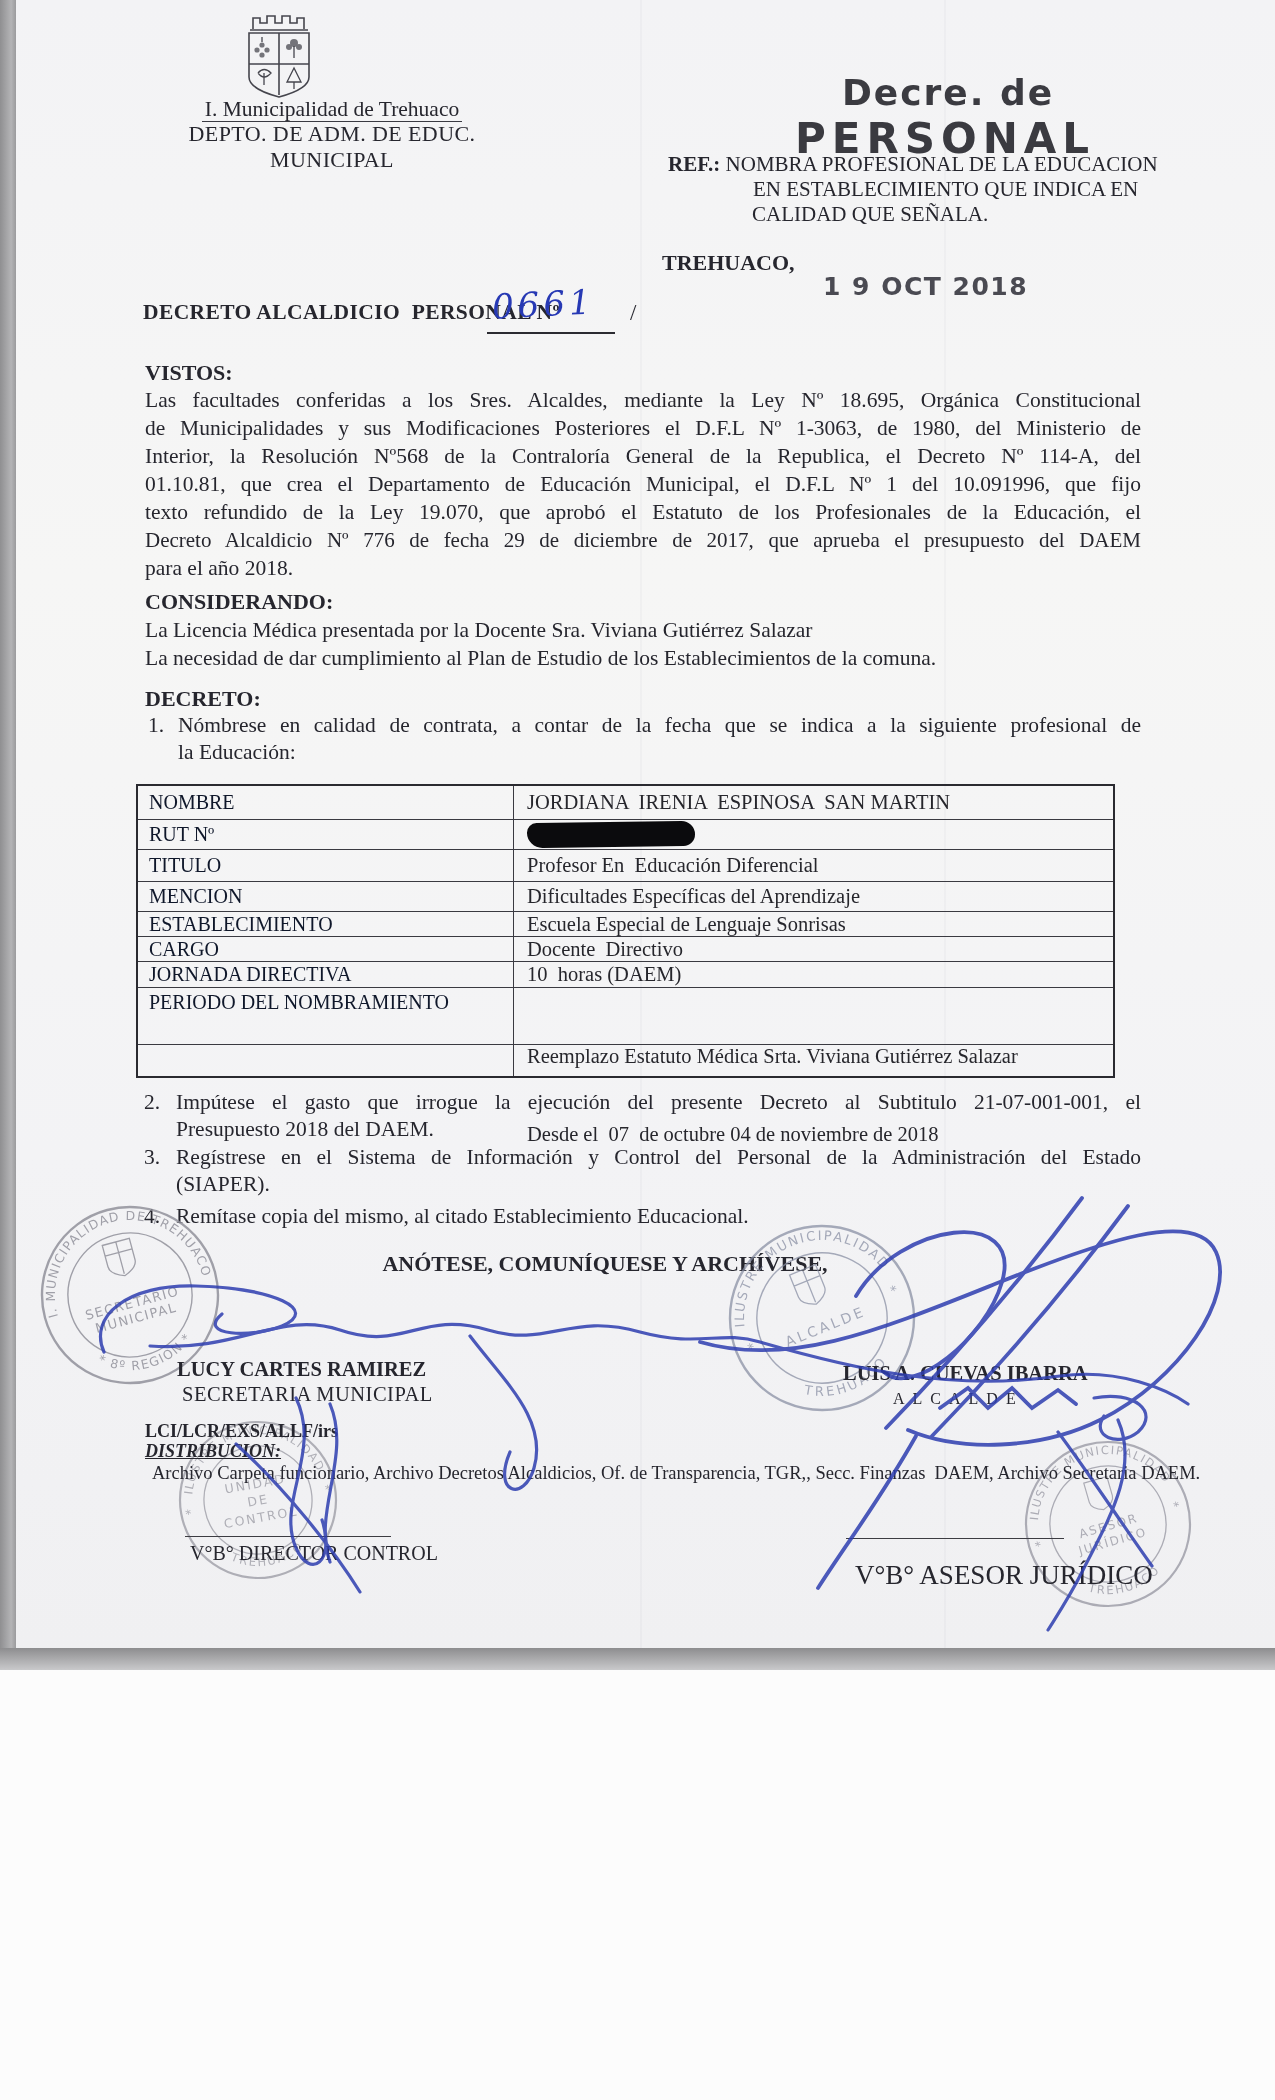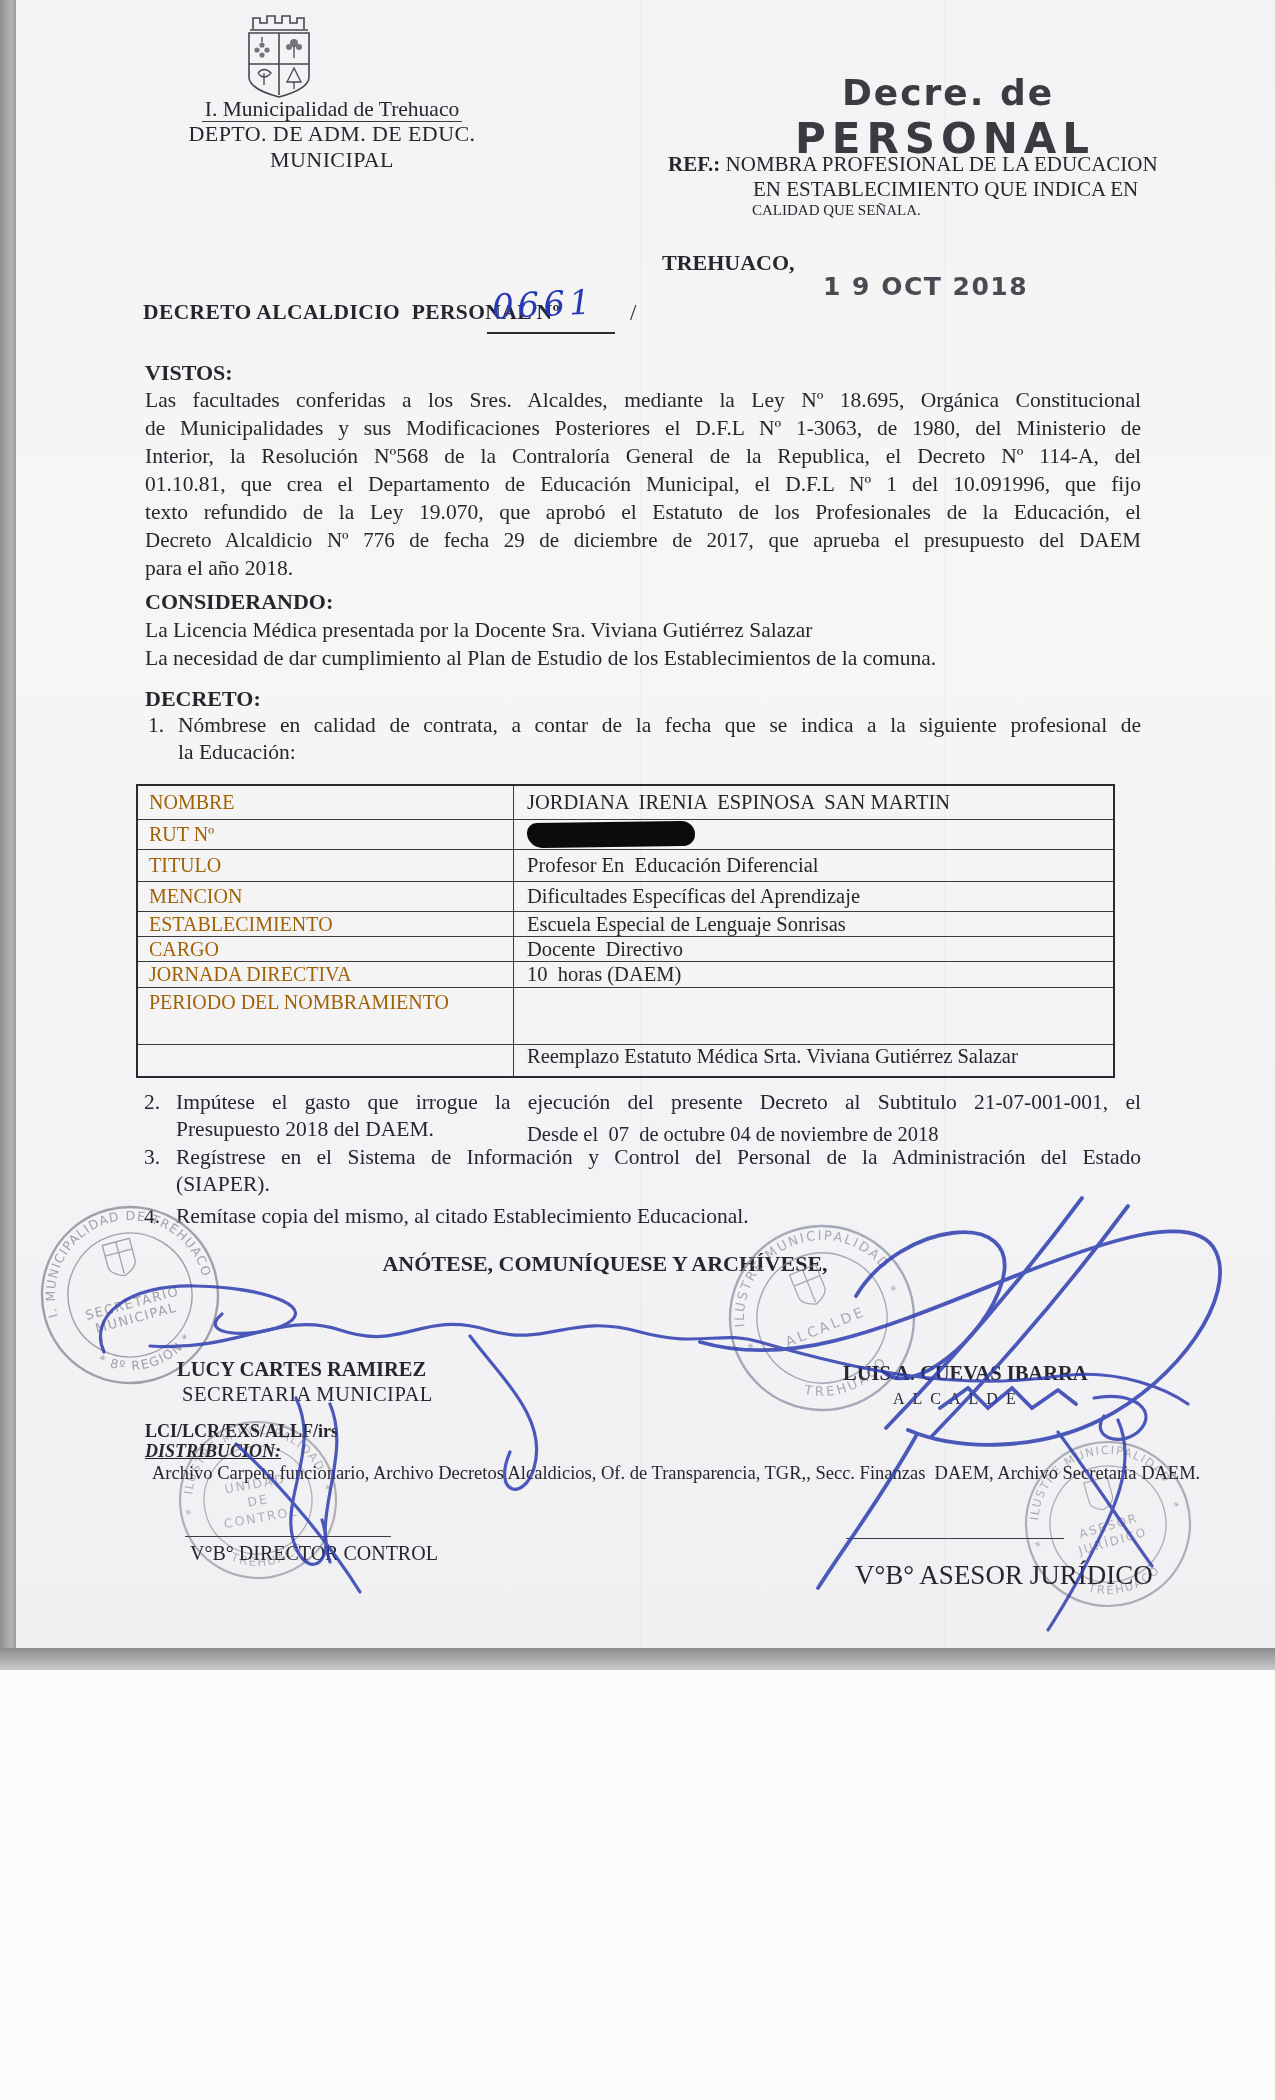--- a/index.html
+++ b/index.html
@@ -17,21 +17,21 @@
     background:linear-gradient(90deg,#8f8f91,#b4b4b6 70%,#9b9b9d);}
   #page-shadow{position:absolute;left:0;top:1648px;width:1275px;height:22px;
     background:linear-gradient(180deg,#8d8d8f,#c9c9cb);}
   #below{position:absolute;left:0;top:1670px;width:1275px;height:430px;background:#fcfcfc;}
   .crease{position:absolute;top:0;width:2px;height:1648px;background:rgba(70,70,110,0.03);}
   
   #app-table{position:absolute;left:136px;top:784px;width:979px;border:2.5px solid #2a2a30;box-sizing:border-box;}
   .trow{display:flex;box-sizing:border-box;}
   .trow + .trow{border-top:1.5px solid #3a3a41;}
   .tlabel{width:376px;box-sizing:border-box;border-right:1.5px solid #3a3a41;
-    padding-left:11px;font-family:"Liberation Serif",serif;font-size:20px;color:#a16207;
+    padding-left:11px;font-family:"Liberation Serif",serif;font-size:20px;color:#0f172a;
     display:flex;align-items:center;}
   .tvalue{flex:1;padding-left:13px;font-family:"Liberation Serif",serif;font-size:20.5px;color:#26262c;
     display:flex;align-items:center;white-space:pre;}
   .redact{width:168px;height:25px;background:#0b0b0d;border-radius:10px 14px 12px 16px;transform:rotate(-0.8deg);}
   
   .ink{color:#2739b4;}
   svg{display:block;}
   .stamp-txt{font-family:"DejaVu Sans",sans-serif;}
 </style>
 </head>
@@ -75,21 +75,21 @@
   <div class="t" style="left:132px;top:121px;width:400px;text-align:center;font-size:22px;letter-spacing:0.4px;">DEPTO. DE ADM. DE EDUC. MUNICIPAL</div>
 
   <div class="abs sans" style="left:808px;top:48px;width:280px;text-align:center;font-size:36px;font-weight:bold;color:#3b3b41;letter-spacing:2px;">Decre. de</div>
   <div class="abs sans" style="left:790px;top:90px;width:310px;text-align:center;font-size:42px;font-weight:bold;color:#3a3a40;letter-spacing:6px;">PERSONAL</div>
 
   <div class="t" style="left:668px;top:152px;font-size:21px;">
     <span class="b">REF.:</span>
     <span>NOMBRA PROFESIONAL DE LA EDUCACION</span>
   </div>
   <div class="t" style="left:753px;top:177px;font-size:21px;">EN ESTABLECIMIENTO QUE INDICA EN</div>
-  <div class="t" style="left:752px;top:202px;font-size:15px;">CALIDAD QUE SEÑALA.</div>
+  <div class="t" style="left:752px;top:202px;font-size:21px;">CALIDAD QUE SEÑALA.</div>
 
   <div class="t b" style="left:662px;top:250px;font-size:22px;">TREHUACO,</div>
   <div class="abs sans" style="left:823px;top:248px;font-size:25px;font-weight:bold;color:#4a4a52;letter-spacing:1.5px;white-space:pre;">1 9 OCT 2018</div>
 
   <div class="t b pre" style="left:143px;top:300px;font-size:21.5px;letter-spacing:0.4px;">DECRETO ALCALDICIO  PERSONAL Nº</div>
   <div class="abs" style="left:487px;top:302px;width:128px;height:30px;border-bottom:2.5px solid #2b2b31;"></div>
   <div class="t ink" style="left:492px;top:284px;font-size:34px;font-style:italic;letter-spacing:4px;transform:rotate(-3deg);font-family:'DejaVu Serif',serif;">0661</div>
   <div class="t" style="left:630px;top:300px;font-size:23px;">/</div>
 
   <div class="t b" style="left:145px;top:360px;font-size:22px;">VISTOS:</div>

